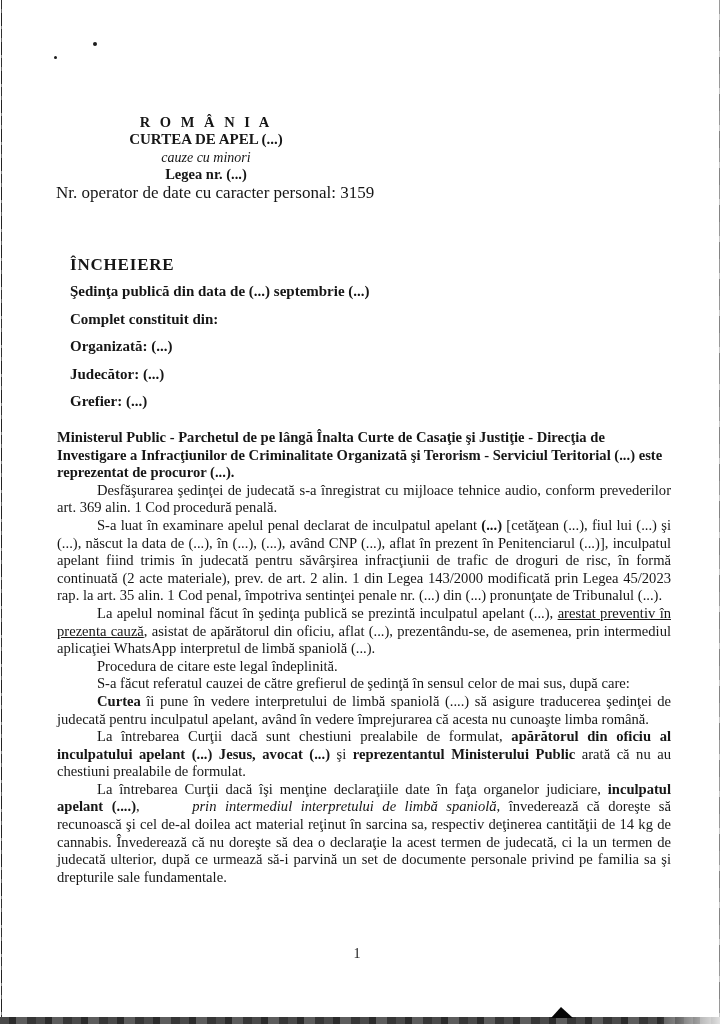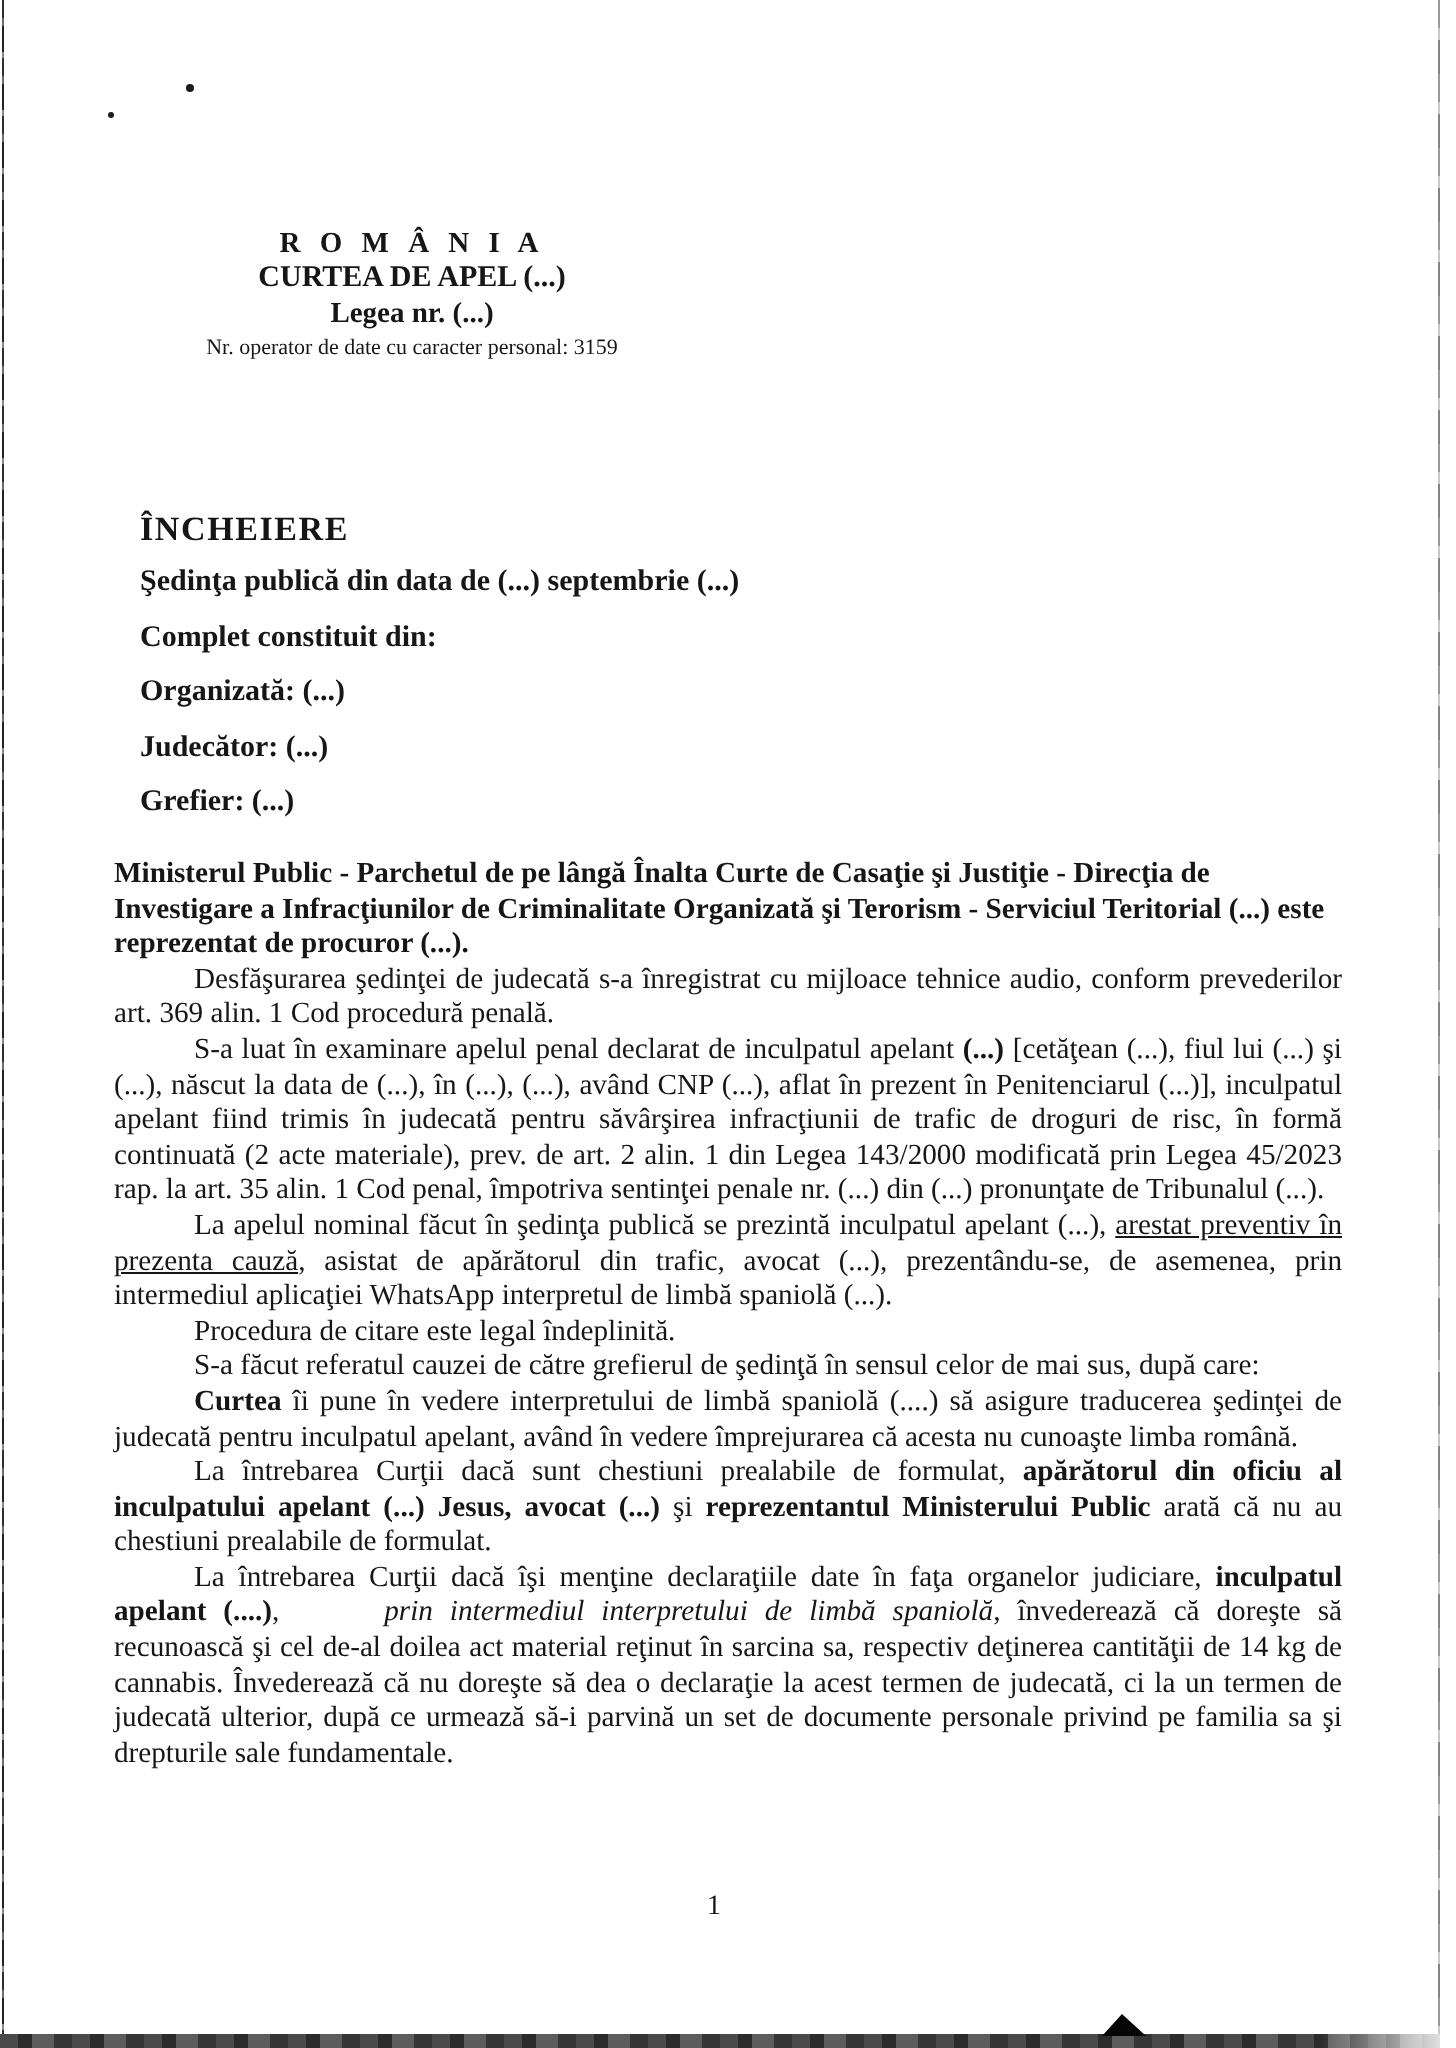--- a/index.html
+++ b/index.html
@@ -43,21 +43,21 @@
 
   
   .court-header {
     position:absolute; top:114px; left:56px; width:300px;
     text-align:center; line-height:17.4px;
   }
   .h-country  { font-weight:700; font-size:14.5px; letter-spacing:3px; white-space:nowrap; }
   .h-court    { font-weight:700; font-size:15px; }
   .h-section  { font-style:italic; font-size:14px; }
   .h-dosar    { font-weight:700; font-size:14.5px; }
-  .h-operator { font-size:11px; white-space:nowrap; }
+  .h-operator { font-size:17px; white-space:nowrap; }
 
   
   .title-block {
     position:absolute; top:251px; left:70px; width:614px;
     line-height:27.4px; font-weight:700;
   }
   .doc-title { font-size:17px; letter-spacing:0.8px; }
   .t-line    { font-size:15px; }
 
   
@@ -83,38 +83,39 @@
 <div class="page">
 
   <span class="edge-left"></span>
   <span class="edge-right"></span>
   <span class="speck speck-1"></span>
   <span class="speck speck-2"></span>
 
   <header class="court-header">
     <div class="h-country">R O M Â N I A</div>
     <div class="h-court">CURTEA DE APEL (...)</div>
+    <div class="h-section">cauze cu minori</div>
     <div class="h-dosar">Legea nr. (...)</div>
     <div class="h-operator">Nr. operator de date cu caracter personal: 3159</div>
   </header>
 
   <section class="title-block">
     <div class="doc-title">ÎNCHEIERE</div>
     <div class="t-line">Şedinţa publică din data de (...) septembrie (...)</div>
     <div class="t-line">Complet constituit din:</div>
     <div class="t-line">Organizată: (...)</div>
     <div class="t-line">Judecător: (...)</div>
     <div class="t-line">Grefier: (...)</div>
   </section>
 
   <main class="body-text" id="body-paragraphs">
       <p class="center"><span class="b">Ministerul Public - Parchetul de pe lângă Înalta Curte de Casaţie şi Justiţie - Direcţia de Investigare a Infracţiunilor de Criminalitate Organizată şi Terorism - Serviciul Teritorial (...) este reprezentat de procuror (...).</span></p>
       <p class=" indent"><span>Desfăşurarea şedinţei de judecată s-a înregistrat cu mijloace tehnice audio, conform prevederilor art. 369 alin. 1 Cod procedură penală.</span></p>
       <p class=" indent"><span>S-a luat în examinare apelul penal declarat de inculpatul apelant </span><span class="b">(...)</span><span> [cetăţean (...), fiul lui (...) şi (...), născut la data de (...), în (...), (...), având CNP (...), aflat în prezent în Penitenciarul (...)], inculpatul apelant fiind trimis în judecată pentru săvârşirea infracţiunii de trafic de droguri de risc, în formă continuată (2 acte materiale), prev. de art. 2 alin. 1 din Legea 143/2000 modificată prin Legea 45/2023 rap. la art. 35 alin. 1 Cod penal, împotriva sentinţei penale nr. (...) din (...) pronunţate de Tribunalul (...).</span></p>
-      <p class=" indent"><span>La apelul nominal făcut în şedinţa publică se prezintă inculpatul apelant (...), </span><span class="u">arestat preventiv în prezenta cauză</span><span>, asistat de apărătorul din trafic, avocat (...), prezentându-se, de asemenea, prin intermediul aplicaţiei WhatsApp interpretul de limbă spaniolă (...).</span></p>
+      <p class=" indent"><span>La apelul nominal făcut în şedinţa publică se prezintă inculpatul apelant (...), </span><span class="u">arestat preventiv în prezenta cauză</span><span>, asistat de apărătorul din oficiu, aflat (...), prezentându-se, de asemenea, prin intermediul aplicaţiei WhatsApp interpretul de limbă spaniolă (...).</span></p>
       <p class=" indent"><span>Procedura de citare este legal îndeplinită.</span></p>
       <p class=" indent"><span>S-a făcut referatul cauzei de către grefierul de şedinţă în sensul celor de mai sus, după care:</span></p>
       <p class=" indent"><span class="b">Curtea</span><span> îi pune în vedere interpretului de limbă spaniolă (....) să asigure traducerea şedinţei de judecată pentru inculpatul apelant, având în vedere împrejurarea că acesta nu cunoaşte limba română.</span></p>
       <p class=" indent"><span>La întrebarea Curţii dacă sunt chestiuni prealabile de formulat, </span><span class="b">apărătorul din oficiu al inculpatului apelant (...) Jesus, avocat (...)</span><span> şi </span><span class="b">reprezentantul Ministerului Public</span><span> arată că nu au chestiuni prealabile de formulat.</span></p>
       <p class=" indent"><span>La întrebarea Curţii dacă îşi menţine declaraţiile date în faţa organelor judiciare, </span><span class="b">inculpatul apelant (....)</span><span>, </span><span class="i">prin intermediul interpretului de limbă spaniolă</span><span>, învederează că doreşte să recunoască şi cel de-al doilea act material reţinut în sarcina sa, respectiv deţinerea cantităţii de 14 kg de cannabis. Învederează că nu doreşte să dea o declaraţie la acest termen de judecată, ci la un termen de judecată ulterior, după ce urmează să-i parvină un set de documente personale privind pe familia sa şi drepturile sale fundamentale.</span></p>
     </main>
 
   <footer class="page-footer">
     <span>1</span>
   </footer>

